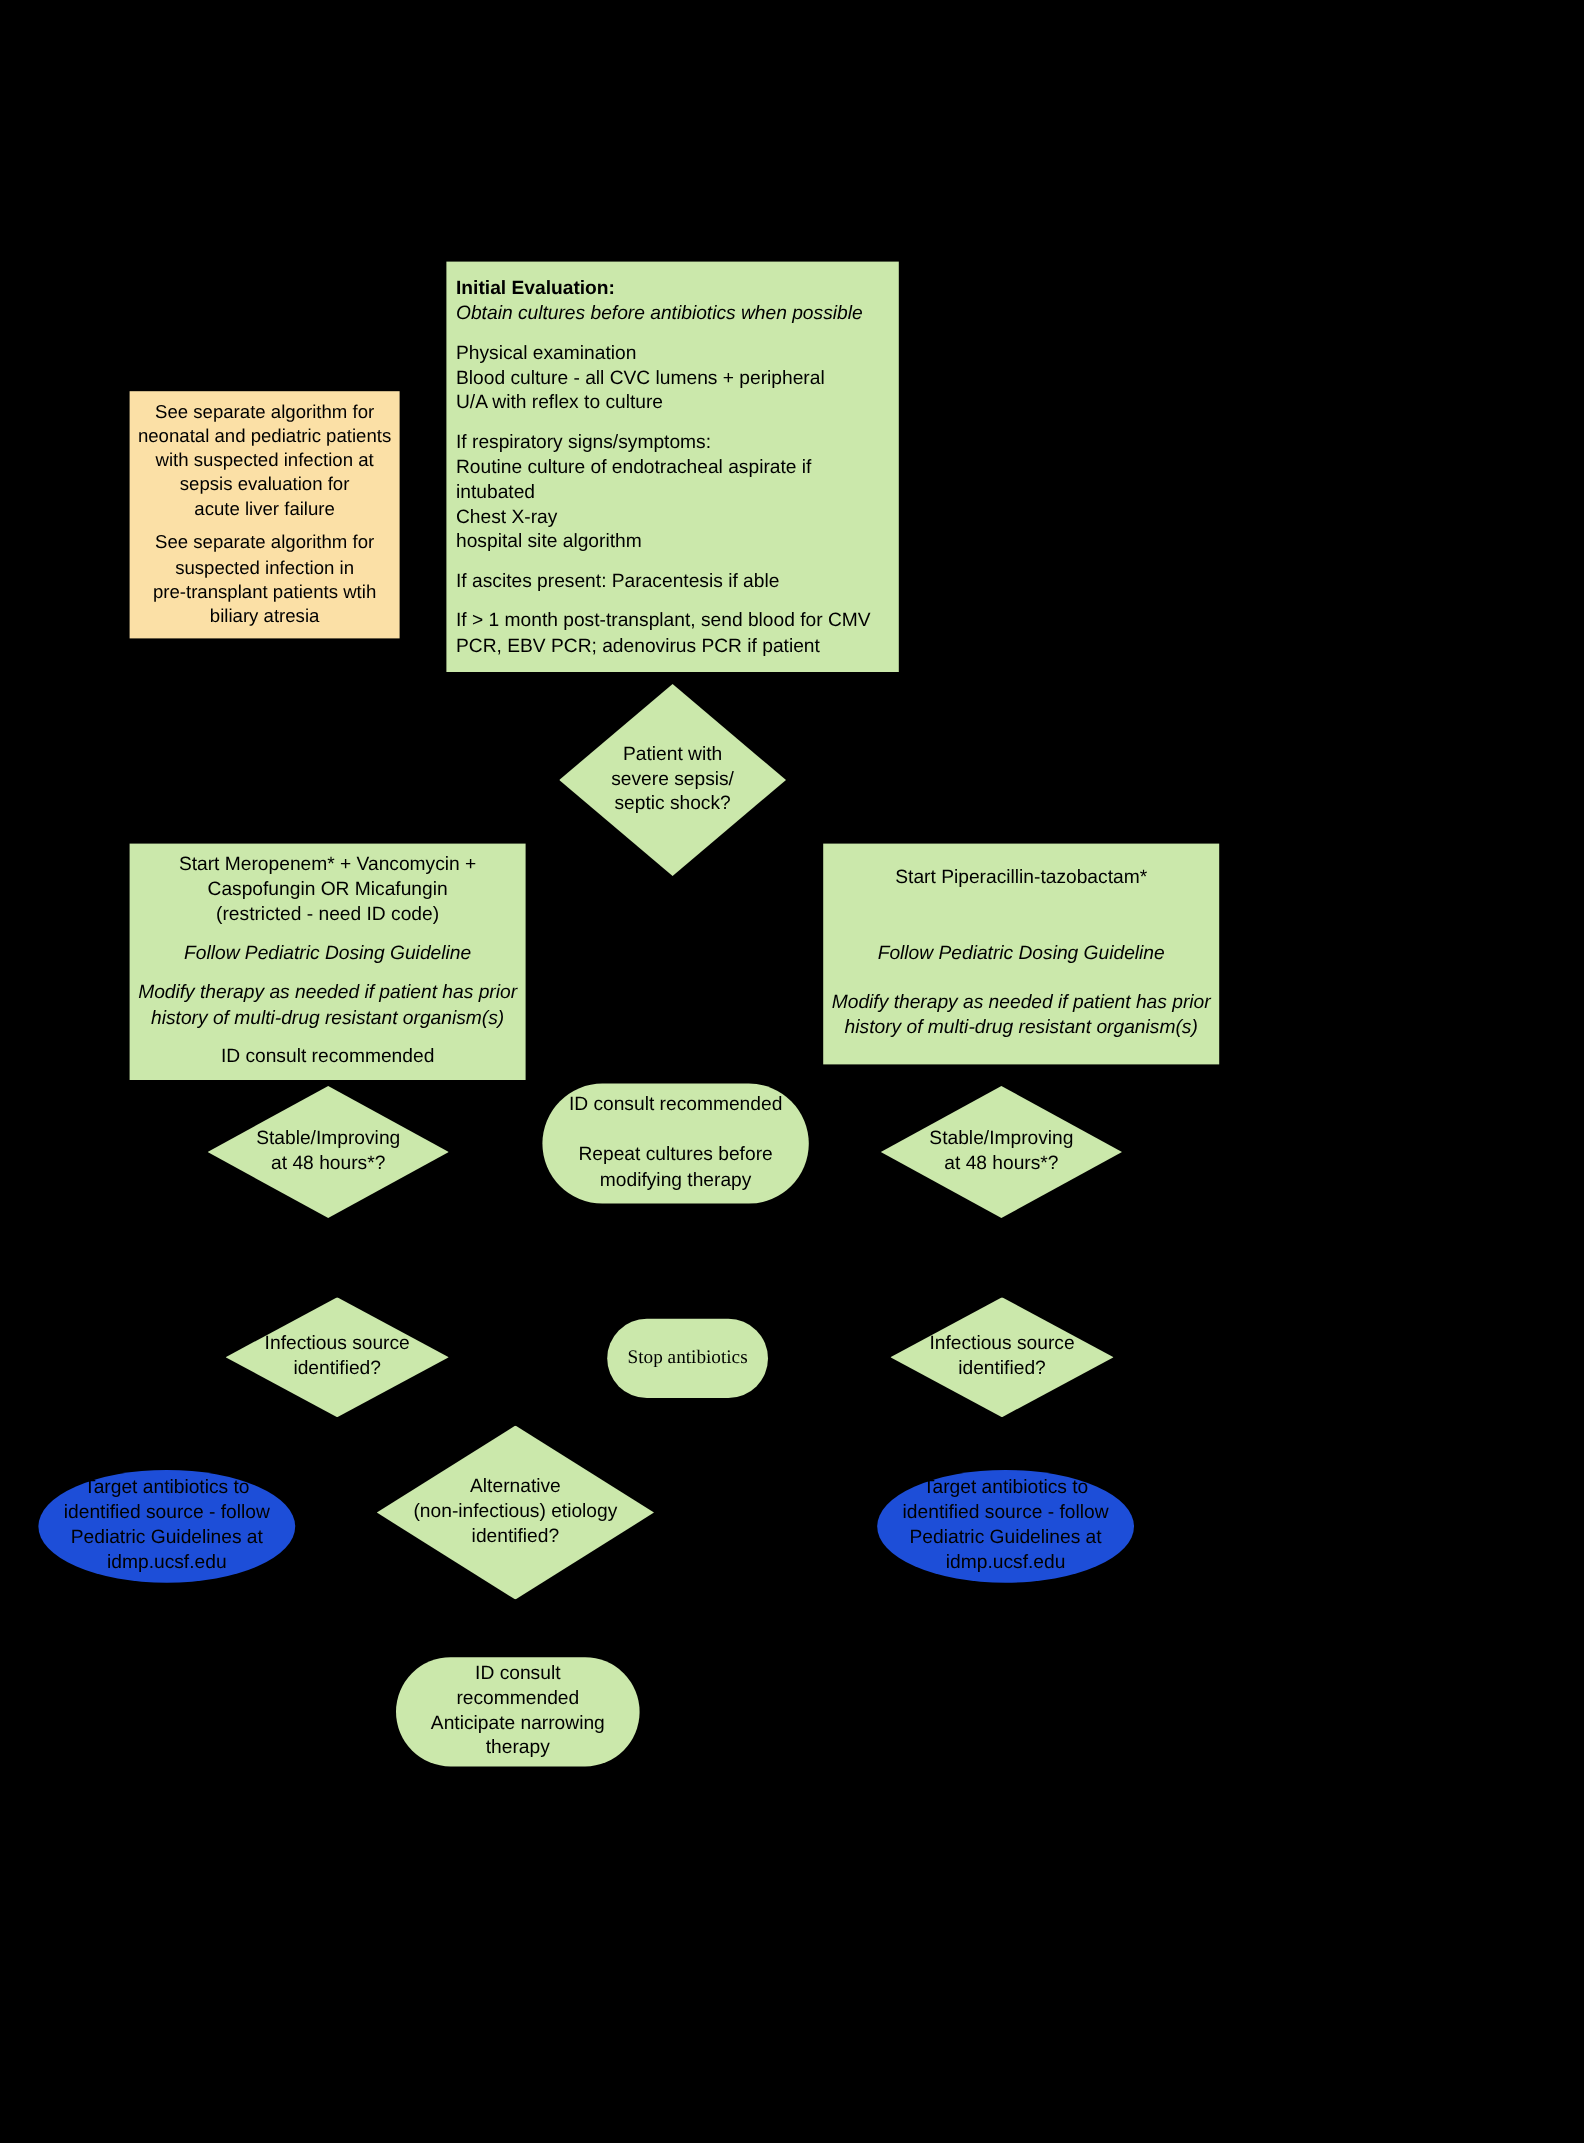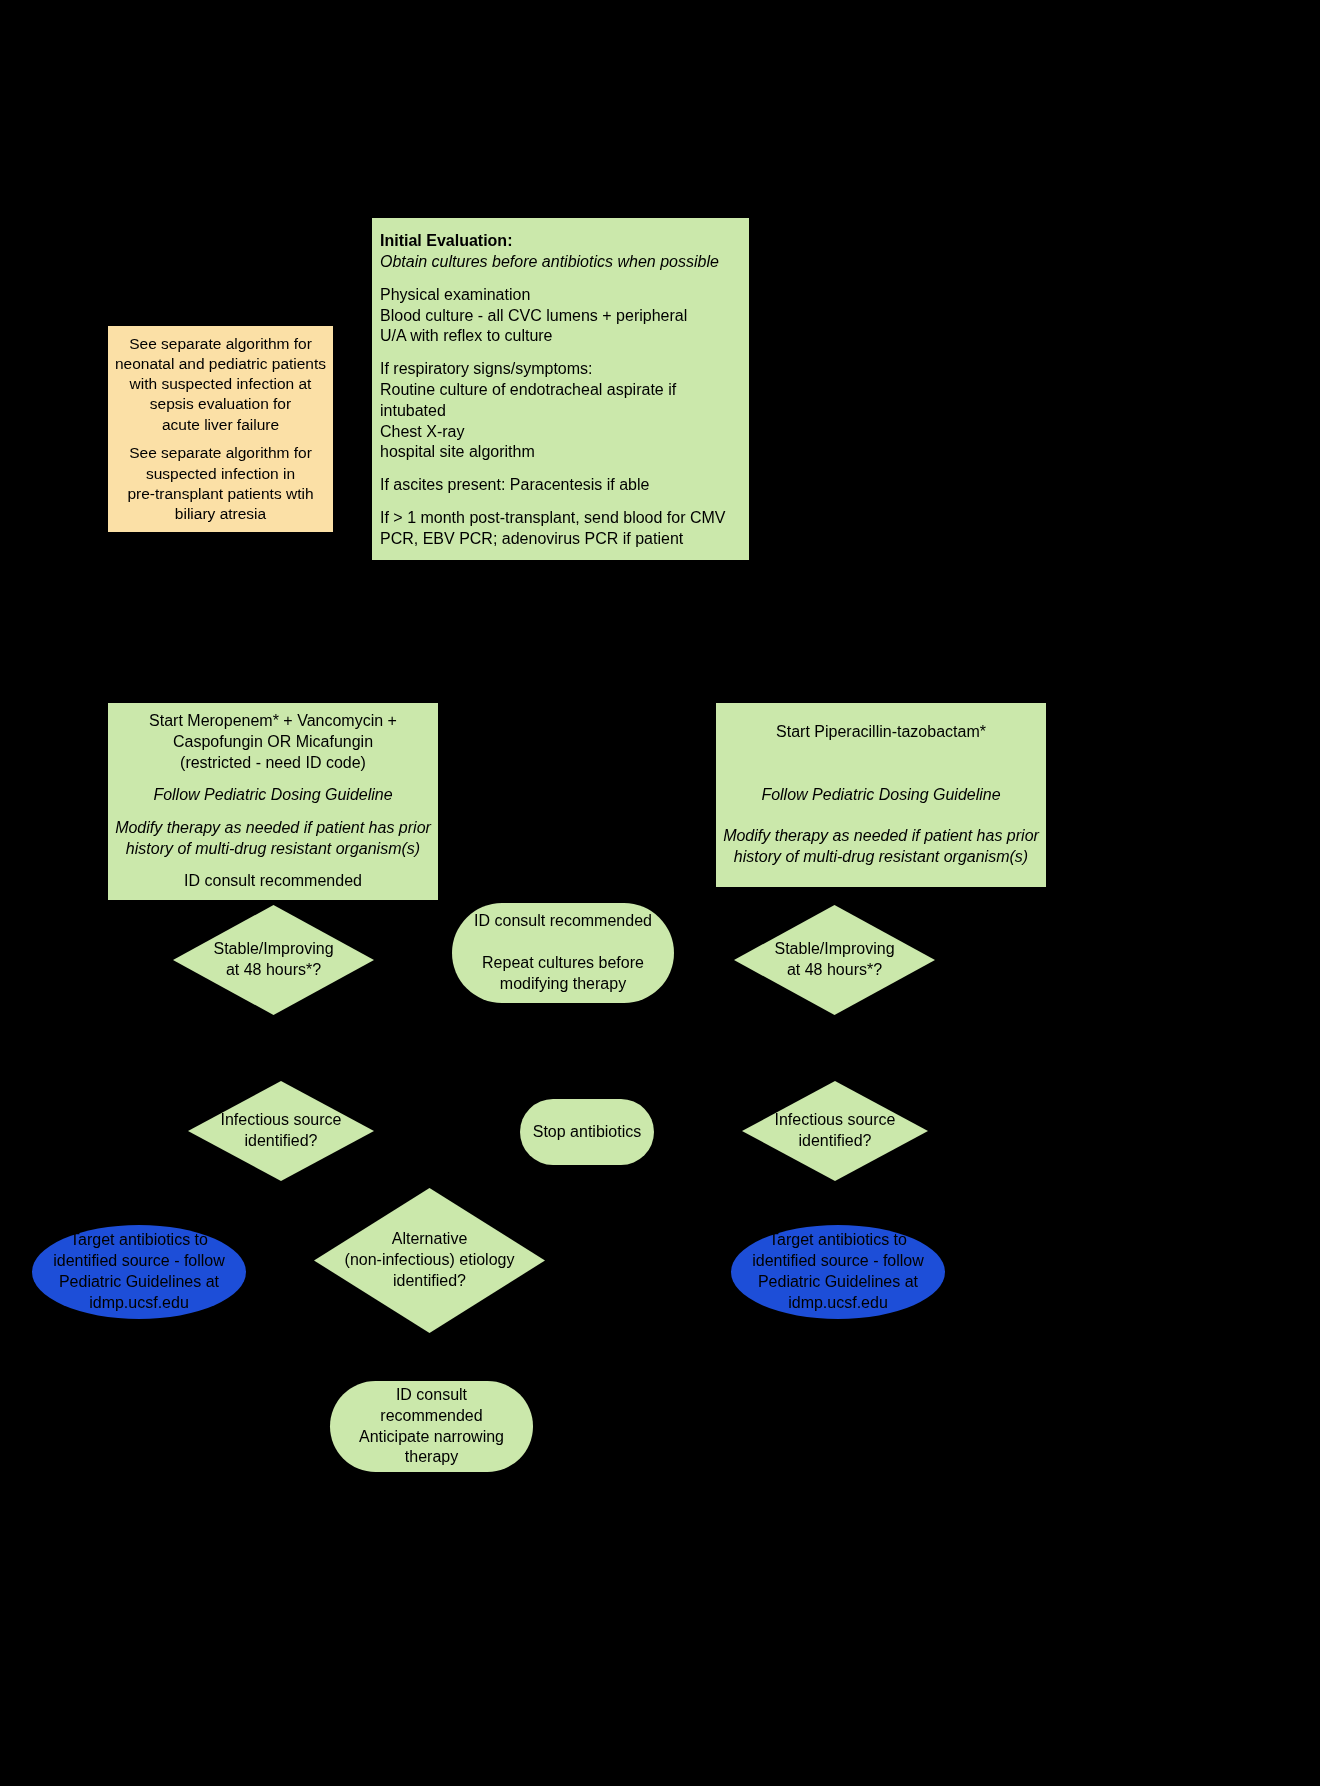--- a/index.html
+++ b/index.html
@@ -129,35 +129,41 @@
     <span class="line">Routine culture of endotracheal aspirate if intubated</span>
     <span class="line">Chest X-ray</span>
     <span class="line">hospital site algorithm</span>
     <span class="line blank"></span>
     <span class="line">If ascites present: Paracentesis if able</span>
     <span class="line blank"></span>
     <span class="line">If &gt; 1 month post-transplant, send blood for CMV</span>
     <span class="line">PCR, EBV PCR; adenovirus PCR if patient</span>
   </div>
 
+  <div class="diamond-wrap" style="left:466px; top:570px; width:189px; height:160px;">
+    <div class="diamond-shape"></div>
+    <div class="diamond-label fs16">Patient with
+severe sepsis/
+septic shock?</div>
+  </div>
 
   <div class="node rect ta-center fs16" style="left:108px; top:683px; width:330px; height:197px; padding:8px 6px;">
     <span class="line">Start Meropenem* + Vancomycin +
 Caspofungin OR Micafungin
 (restricted - need ID code)</span>
     <span class="line blank"></span>
     <span class="line italic">Follow Pediatric Dosing Guideline</span>
     <span class="line blank"></span>
     <span class="line italic">Modify therapy as needed if patient has prior
 history of multi-drug resistant organism(s)</span>
     <span class="line blank"></span>
     <span class="line">ID consult recommended</span>
   </div>
 
-  <div class="node rect ta-center fs16" style="left:716px; top:683px; width:330px; height:184px; padding:13px 6px;">
+  <div class="node rect ta-center fs16" style="left:686px; top:683px; width:330px; height:184px; padding:13px 6px;">
     <span class="line">Start Piperacillin-tazobactam*</span>
     <span class="line blank"></span>
     <span class="line blank"></span>
     <span class="line italic">Follow Pediatric Dosing Guideline</span>
     <span class="line blank"></span>
     <span class="line italic">Modify therapy as needed if patient has prior
 history of multi-drug resistant organism(s)</span>
   </div>
 
   <div class="diamond-wrap" style="left:173px; top:905px; width:201px; height:110px;">
@@ -184,21 +190,21 @@
     <div class="diamond-label fs16">Infectious source
 identified?</div>
   </div>
 
   <div class="diamond-wrap" style="left:742px; top:1081px; width:186px; height:100px;">
     <div class="diamond-shape"></div>
     <div class="diamond-label fs16">Infectious source
 identified?</div>
   </div>
 
-  <div class="node stadium fs16" style="left:520px; top:1099px; width:134px; height:66px; padding:16px 12px;">
+  <div class="node stadium fs16" style="left:506px; top:1099px; width:134px; height:66px; padding:16px 12px;font-family:Liberation Serif, serif;">
     <span class="line">Stop antibiotics</span>
   </div>
 
   <div class="node ellipse fs16" style="left:32px; top:1225px; width:214px; height:94px; padding:4px 10px;">
     <span class="line">Target antibiotics to
 identified source - follow
 Pediatric Guidelines at
 idmp.ucsf.edu</span>
   </div>
 

